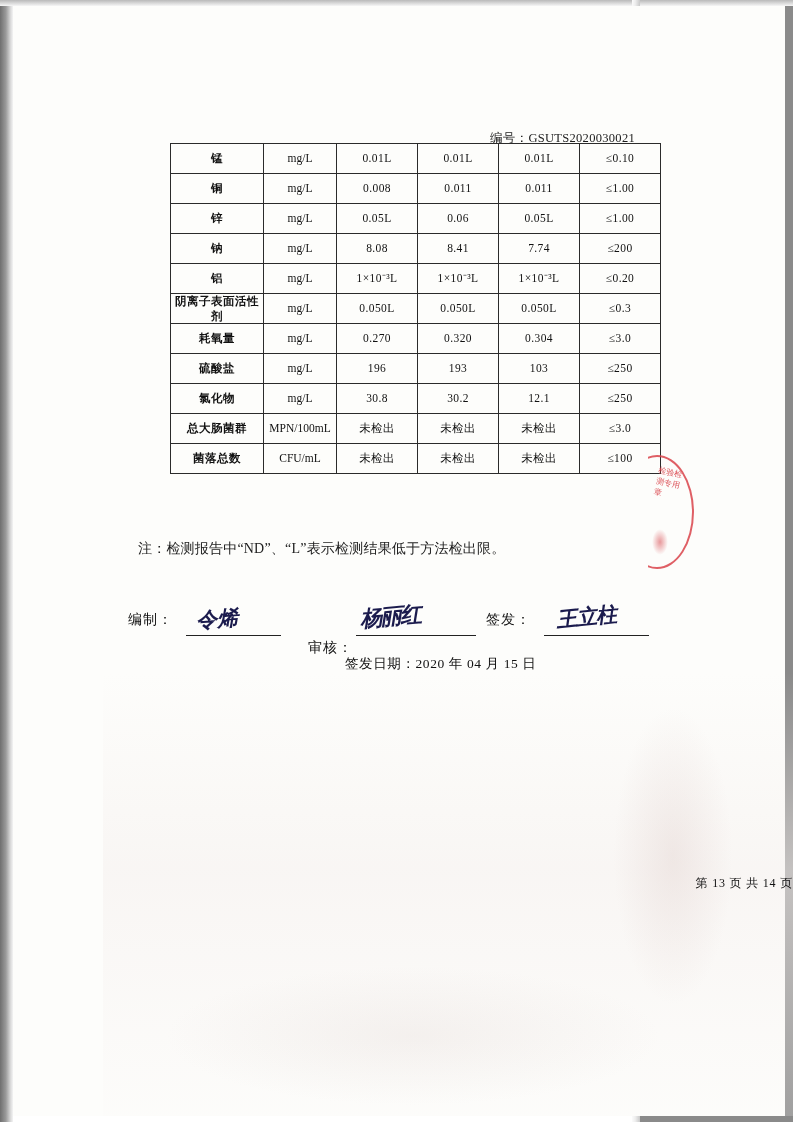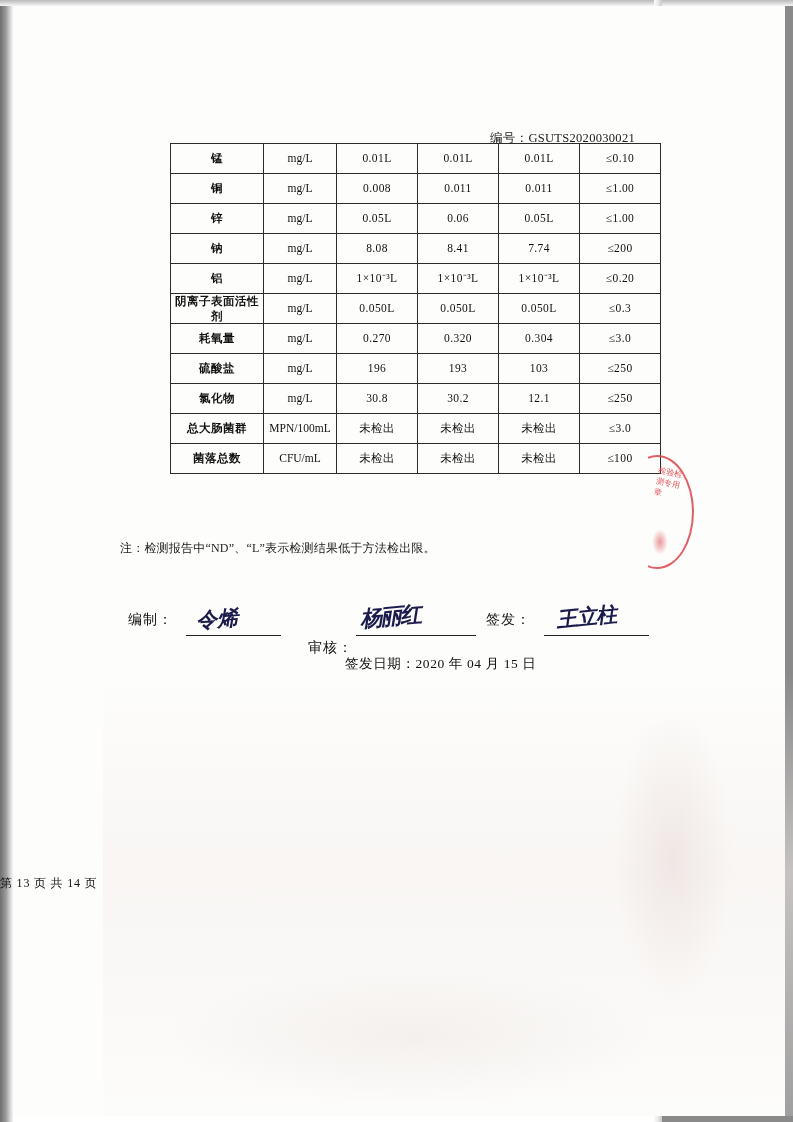--- a/index.html
+++ b/index.html
@@ -13,21 +13,20 @@
     font-family: "Liberation Serif", serif;
     position: relative;
     overflow: hidden;
   }
   .page {
     position: absolute;
     left: 0; top: 0;
     width: 640px;
     height: 1122px;
     background: #ffffff;
-    padding-left: 22px;
   }
   
   .scan-edge-left {
     position: absolute;
     left: 0; top: 0;
     width: 13px;
     height: 1122px;
     background: linear-gradient(to right, #6f6f6f 0%, #9a9a9a 45%, #d8d8d8 80%, #f4f4f4 100%);
   }
   .scan-edge-right {
@@ -105,23 +104,23 @@
     width: 68px;
     font-size: 10.5px;
     font-family: "Liberation Serif", serif;
   }
   td.c-val { width: 76px; font-size: 11.5px; letter-spacing: 0.4px; }
   td.c-lim { width: 76px; font-size: 11.5px; letter-spacing: 0.4px; }
 
   
   .note {
     position: absolute;
-    left: 120px;
+    left: 138px;
     top: 540px;
-    font-size: 12px;
+    font-size: 14px;
     color: #1c1c1c;
     letter-spacing: 0.2px;
     white-space: nowrap;
   }
 
   
   .sig-row {
     position: absolute;
     left: 128px;
     top: 603px;
@@ -158,21 +157,21 @@
     white-space: nowrap;
     text-align: center;
   }
 
   
   .footer {
     position: absolute;
     left: 0;
     top: 875px;
     width: 793px;
-    text-align: left;
+    text-align: right;
     font-size: 12px;
     color: #111;
     letter-spacing: 0.8px;
   }
 
   
   .stamp {
     position: absolute;
     left: 650px;
     top: 455px;

